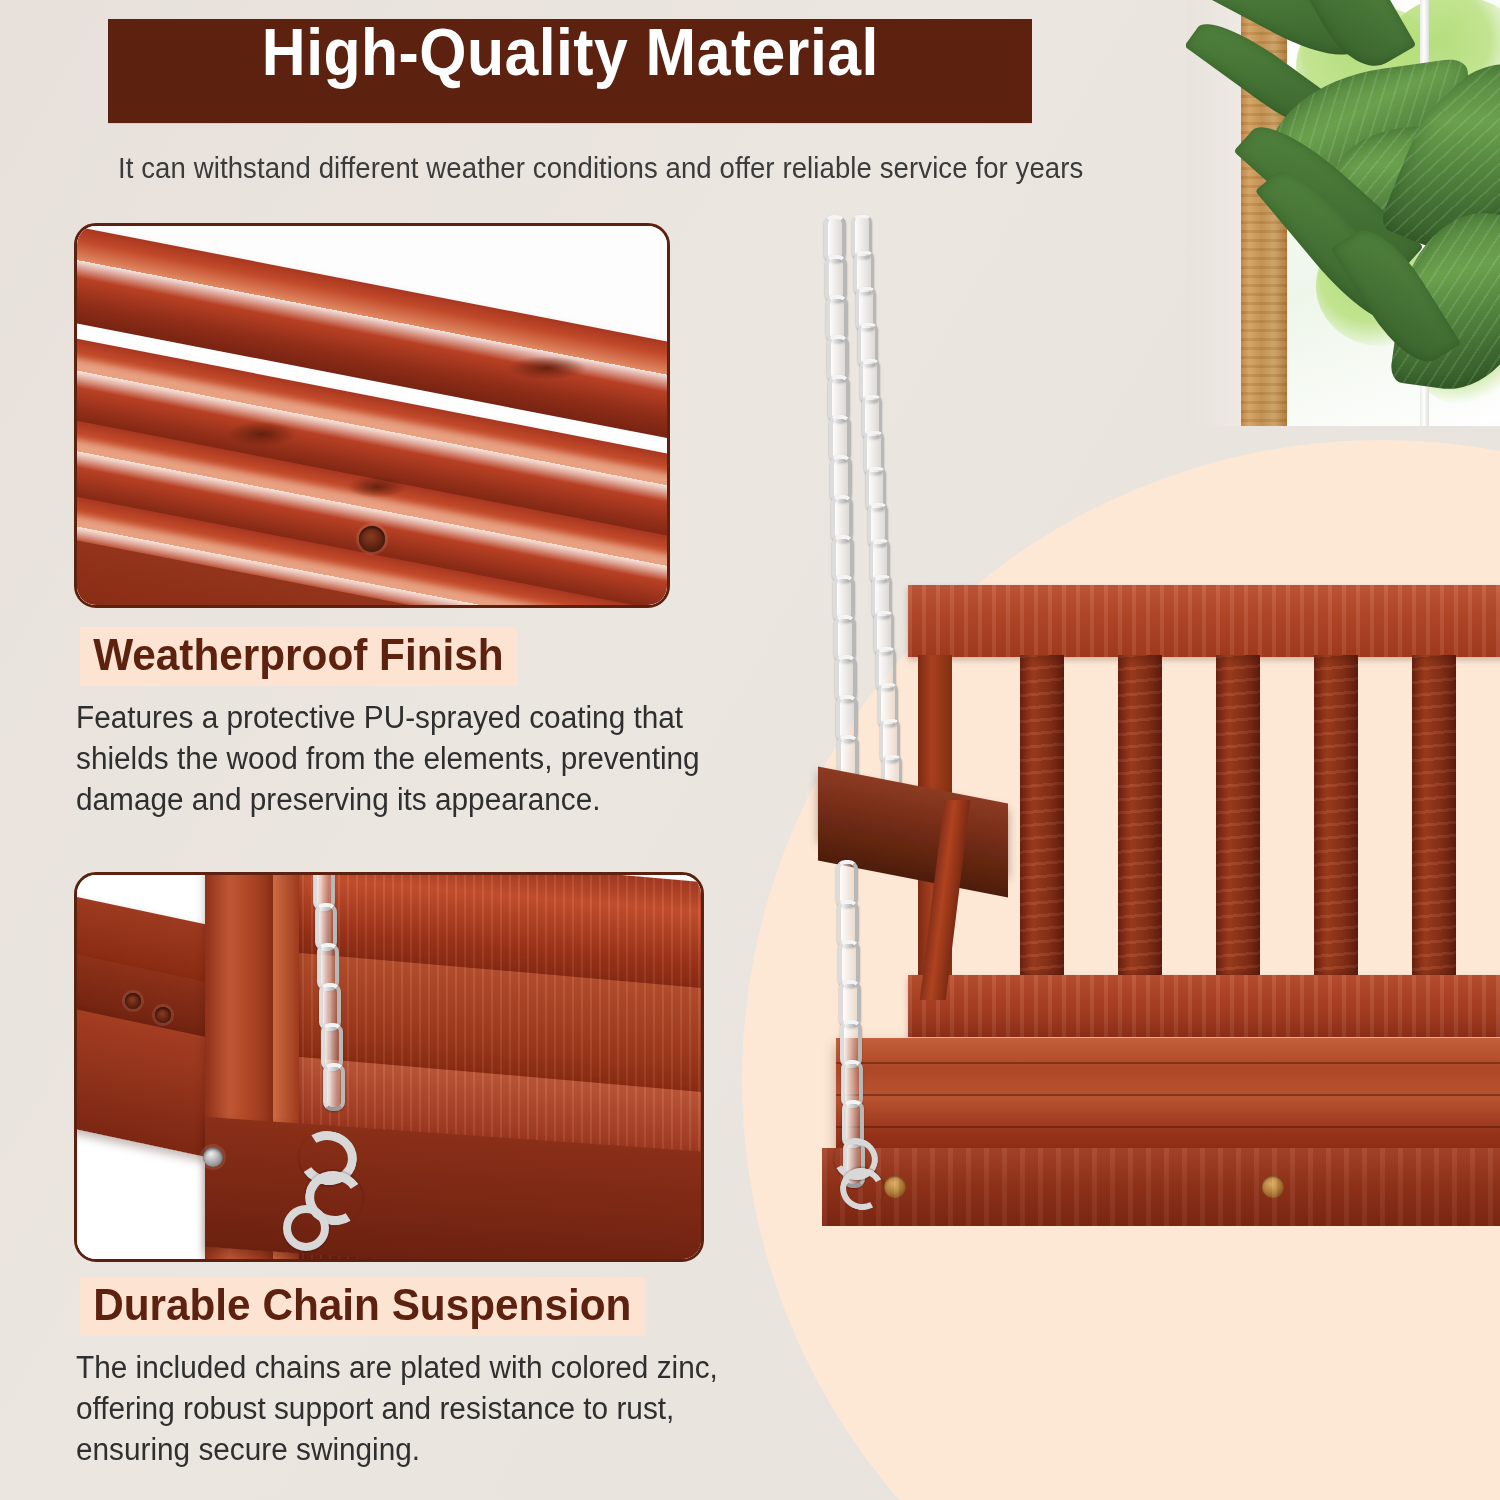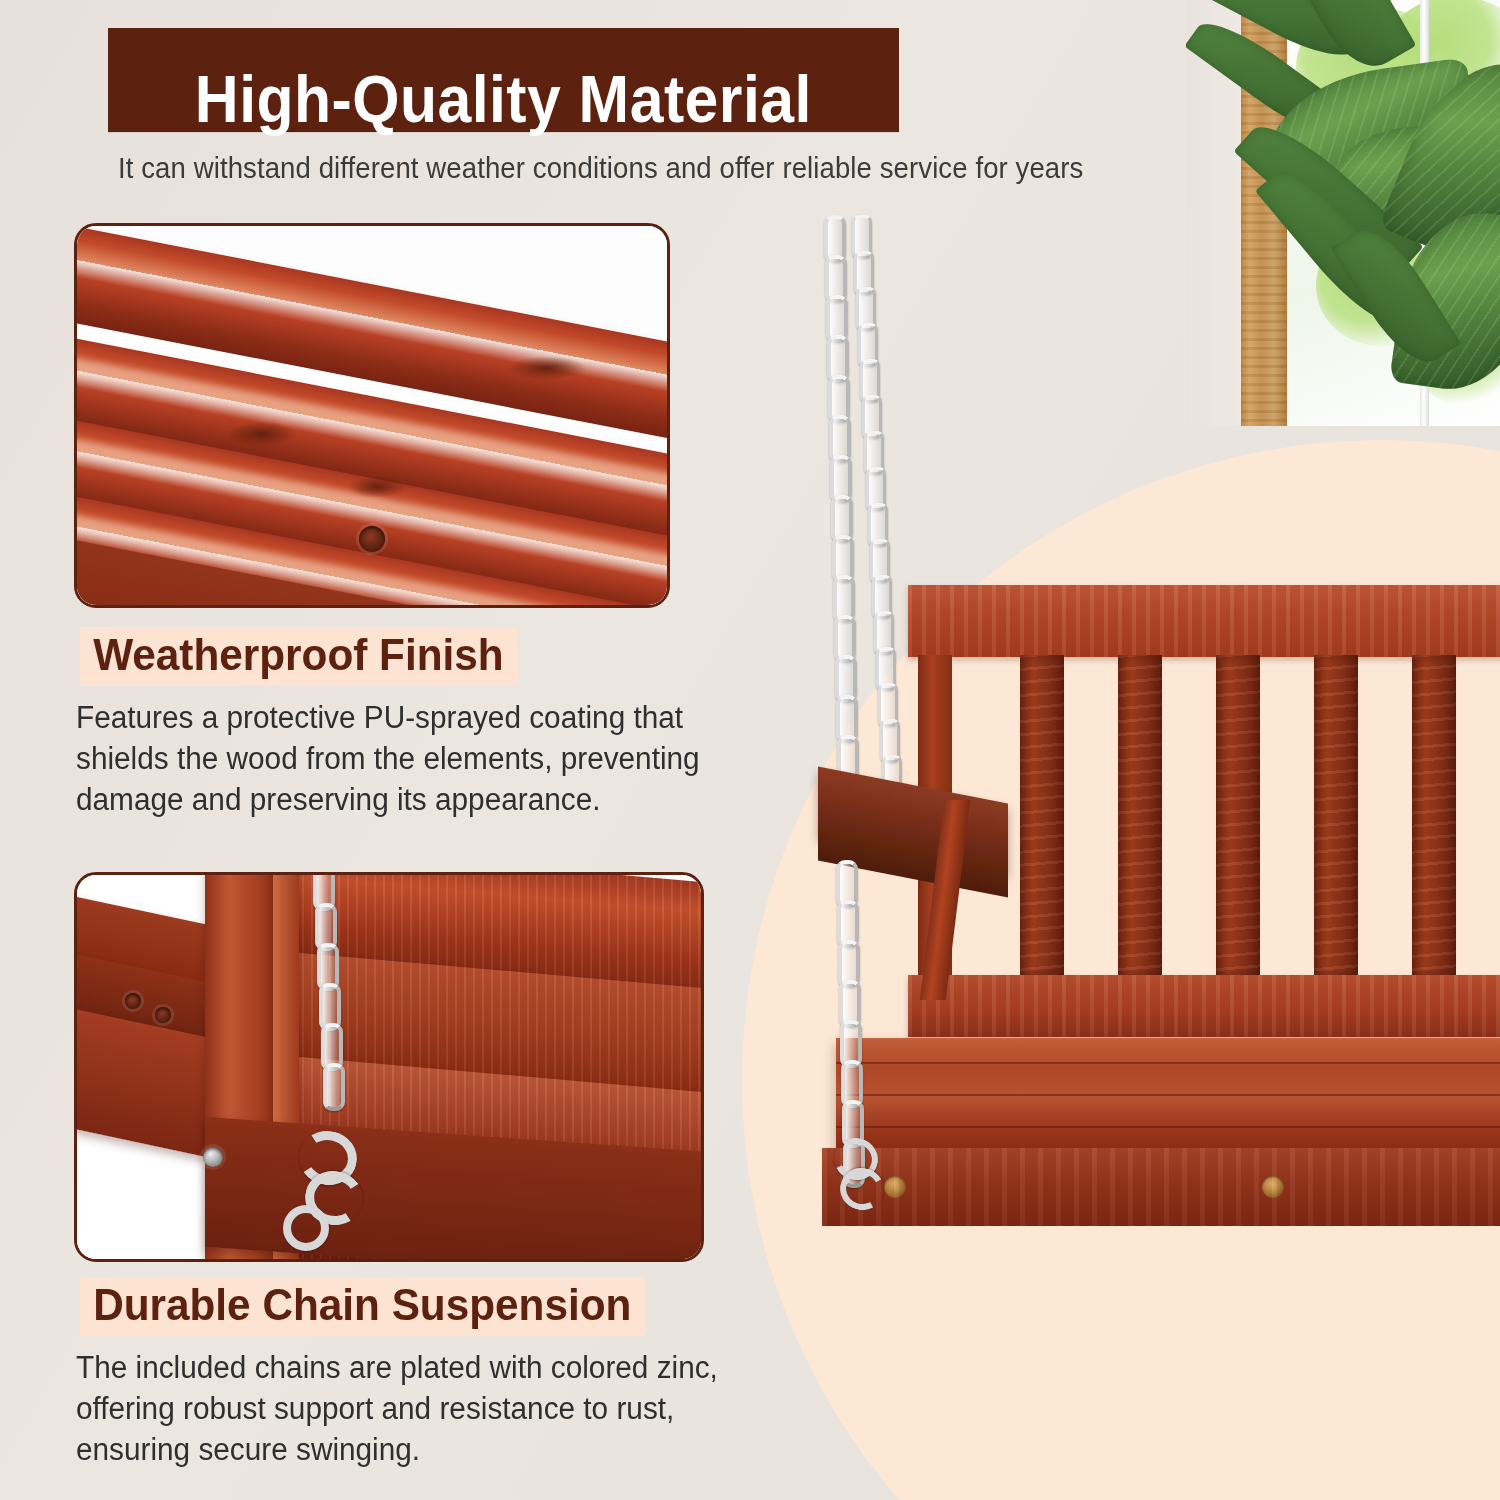--- a/index.html
+++ b/index.html
@@ -66,23 +66,23 @@
   }
   .leaf-blade{
     position:absolute;
     background:linear-gradient(150deg,#53853f,#37602b);
     border-radius:50% 4px 50% 4px;
     box-shadow:inset 0 0 10px rgba(20,50,15,.3);
   }
 
   
   .title-banner {
-    position:absolute; left:108px; top:28px; width:791px; height:104px;
+    position:absolute; left:108px; top:19px; width:924px; height:104px;
     background:#5d2110;
-    display:flex; align-items:flex-end; justify-content:center;
+    display:flex; align-items:flex-start; justify-content:center;
     box-shadow:0 1px 0 rgba(0,0,0,.08);
   }
   .title-banner .title-text {
     color:#ffffff; font-size:66px; font-weight:700; letter-spacing:.5px;
     font-family:"Liberation Sans", sans-serif;
     transform:scaleX(.92); white-space:nowrap; line-height:1;
   }
   .subtitle {
     position:absolute; left:118px; top:152px; width:1160px;
     font-size:29px; color:#3b3b3b; letter-spacing:.1px; white-space:nowrap;

